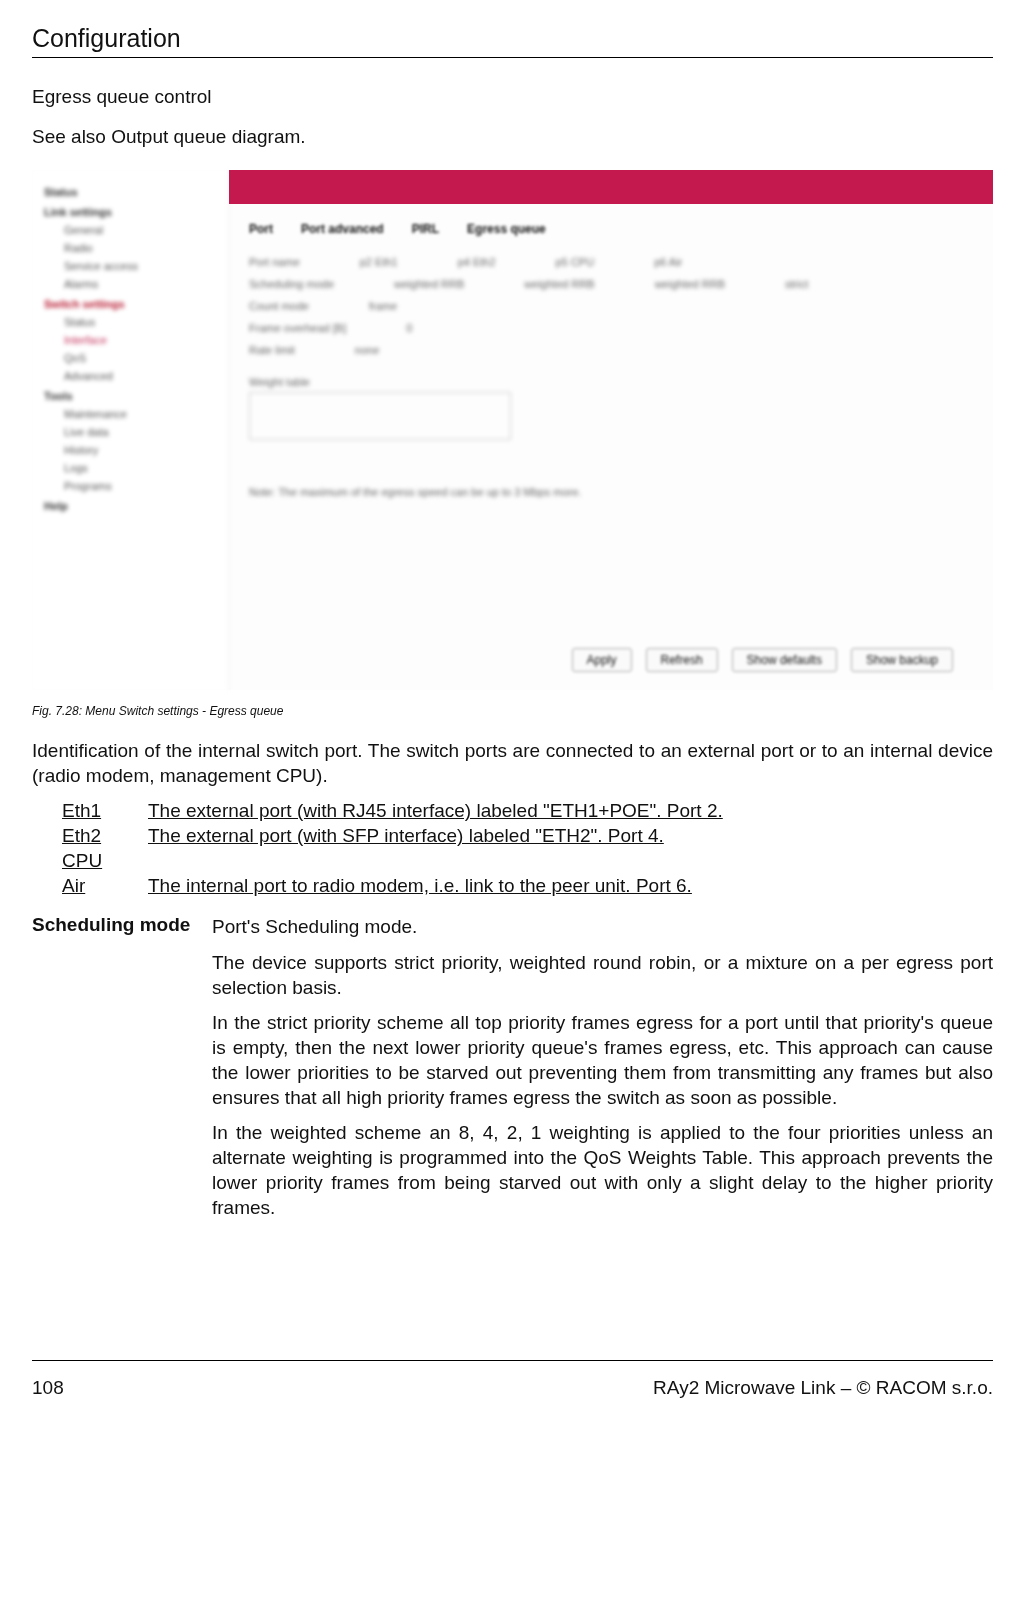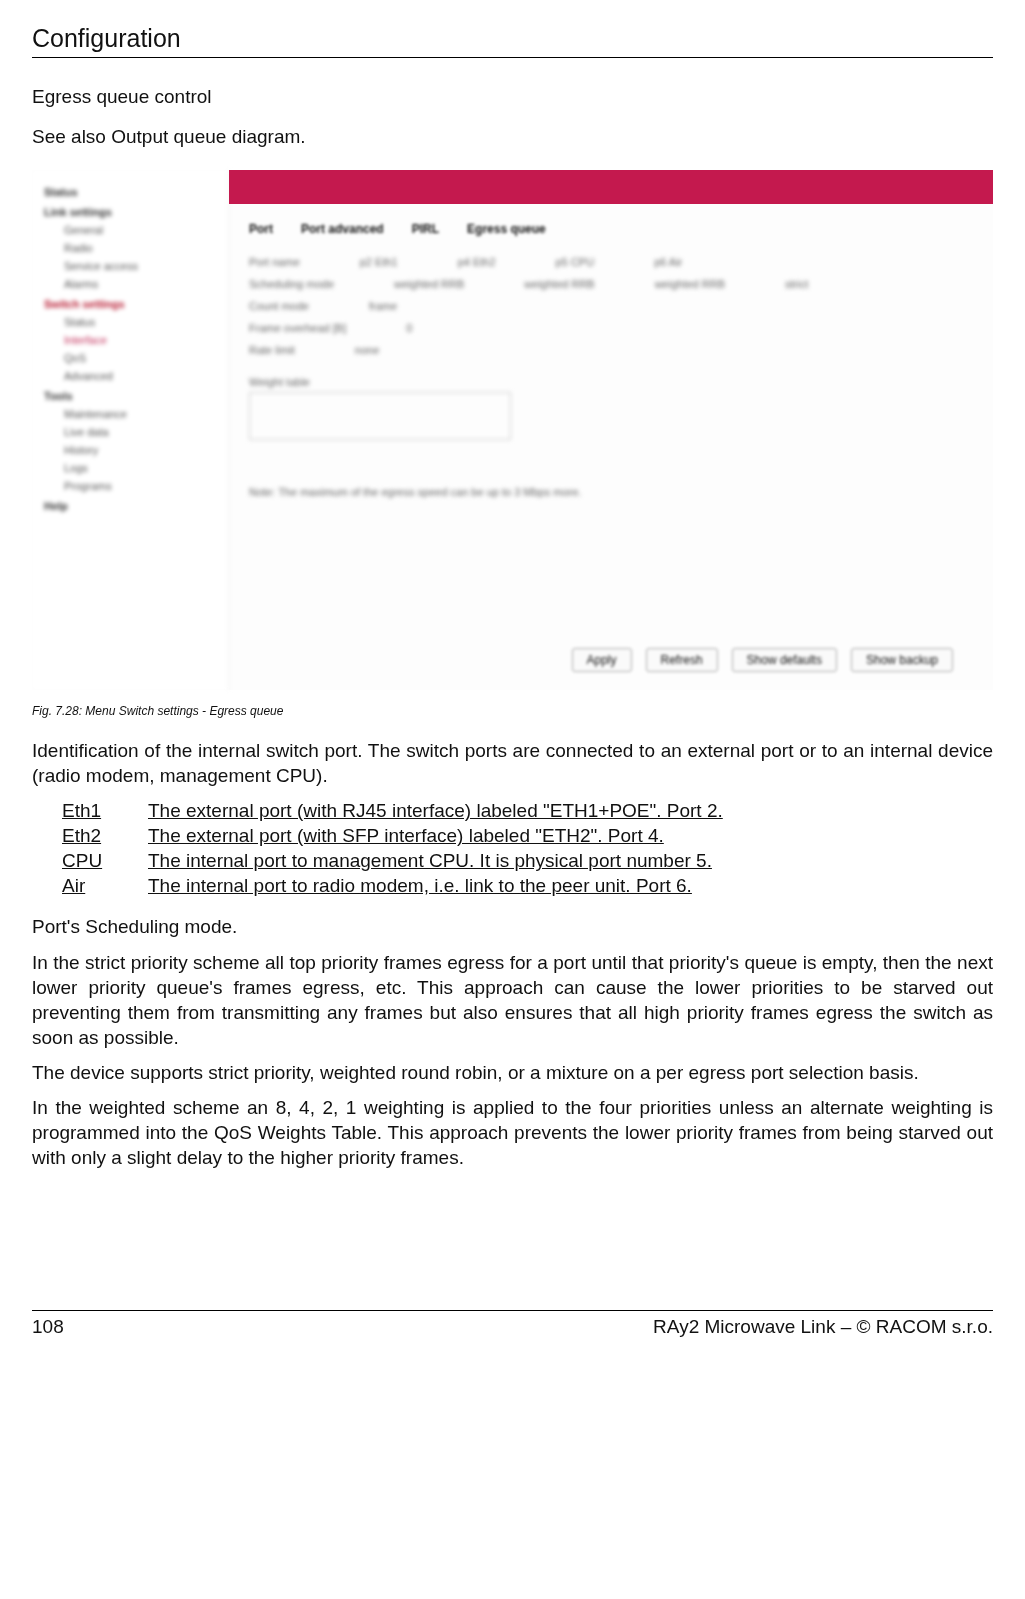--- a/index.html
+++ b/index.html
@@ -130,21 +130,21 @@
     width: 86px;
     flex-shrink: 0;
   }
   .port-desc {
     flex: 1;
   }
   .footer-row {
     display: flex;
     justify-content: space-between;
     border-top: 1px solid #000;
-    padding-top: 5px;
+    padding-top: 16px;
     margin-top: 130px;
     font-size: 19px;
   }
 </style>
 </head>
 <body>
 
 <div class="header-row">
   <span>Configuration</span>
   <span></span>
@@ -232,35 +232,35 @@
       <div class="port-row">
         <div class="port-label">Eth1</div>
         <div class="port-desc">The external port (with RJ45 interface) labeled "ETH1+POE". Port 2.</div>
       </div>
       <div class="port-row">
         <div class="port-label">Eth2</div>
         <div class="port-desc">The external port (with SFP interface) labeled "ETH2". Port 4.</div>
       </div>
       <div class="port-row">
         <div class="port-label">CPU</div>
-        <div class="port-desc">The internal port to management CPU. It is physical port number 5.</div>
       </div>
       <div class="port-row">
         <div class="port-label">Air</div>
         <div class="port-desc">The internal port to radio modem, i.e. link to the peer unit. Port 6.</div>
       </div>
     </div>
   </div>
 </div>
 
 <div class="def-row">
+  <div class="def-term">Scheduling mode</div>
   <div class="def-body">
     <p>Port's Scheduling mode.</p>
+    <p>The device supports strict priority, weighted round robin, or a mixture on a per egress port selection basis.</p>
     <p>In the strict priority scheme all top priority frames egress for a port until that priority's queue is empty, then the next lower priority queue's frames egress, etc. This approach can cause the lower priorities to be starved out preventing them from transmitting any frames but also ensures that all high priority frames egress the switch as soon as possible.</p>
-    <p>The device supports strict priority, weighted round robin, or a mixture on a per egress port selection basis.</p>
     <p>In the weighted scheme an 8, 4, 2, 1 weighting is applied to the four priorities unless an alternate weighting is programmed into the QoS Weights Table. This approach prevents the lower priority frames from being starved out with only a slight delay to the higher priority frames.</p>
   </div>
 </div>
 
 <div class="footer-row">
   <span>108</span>
   <span>RAy2 Microwave Link – © RACOM s.r.o.</span>
 </div>
 
 </body></html>

